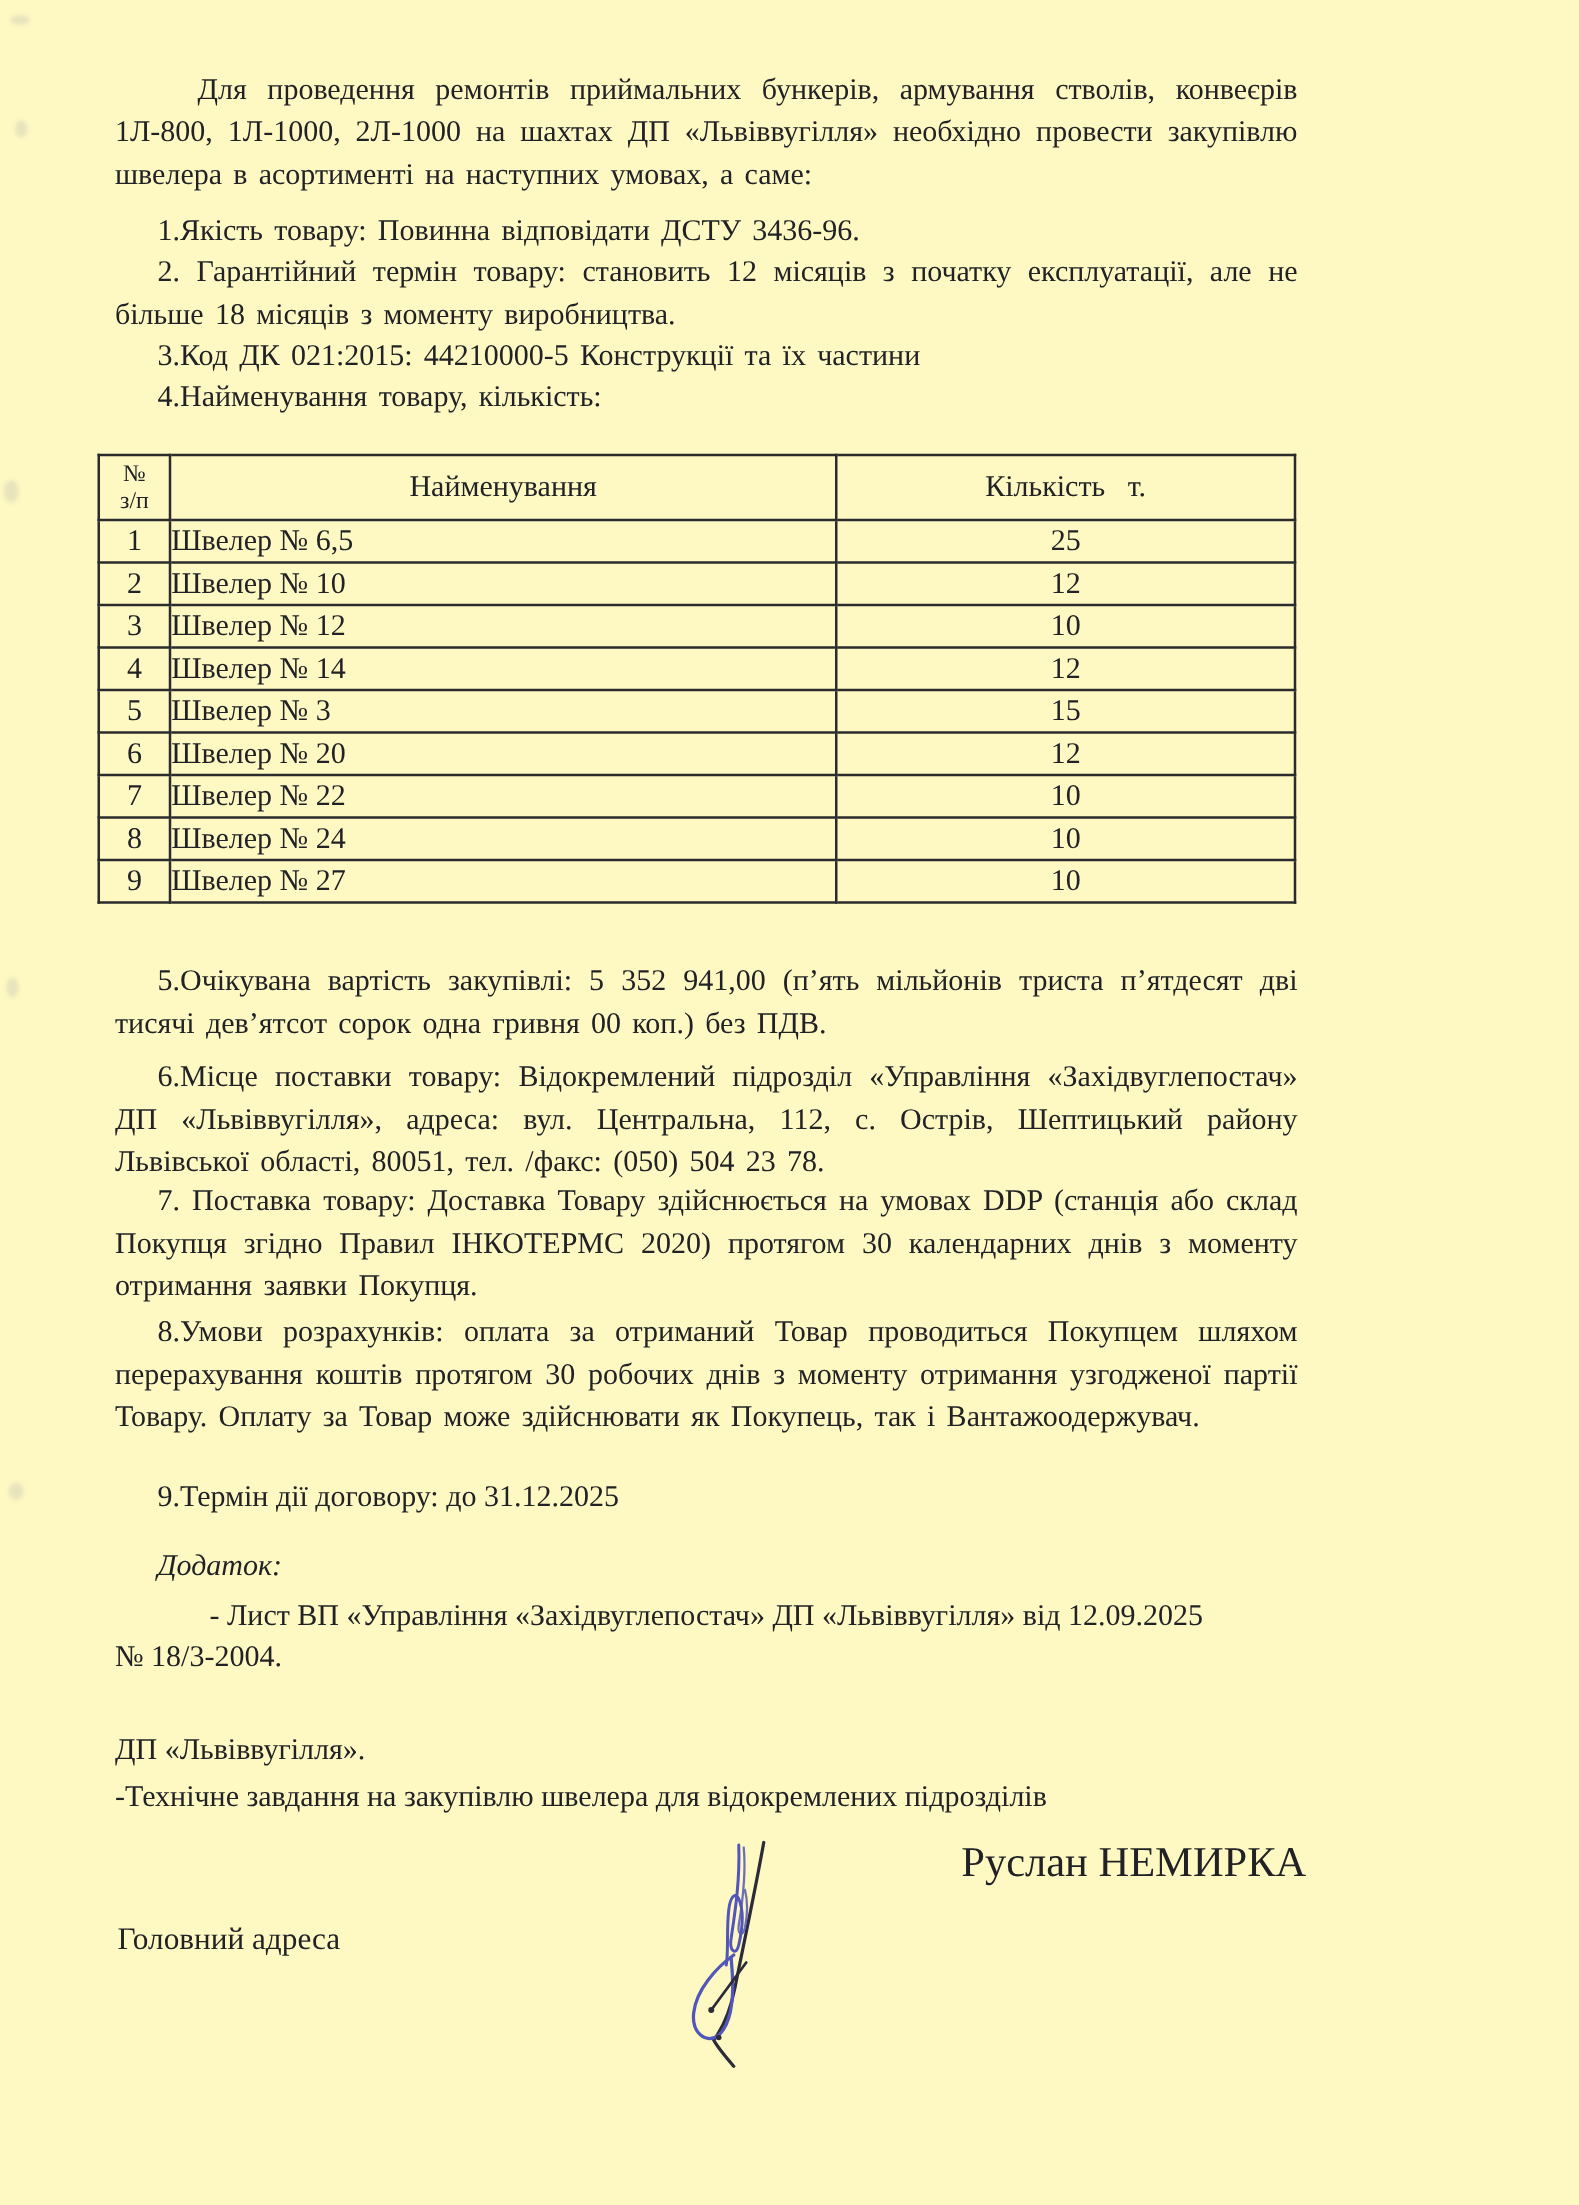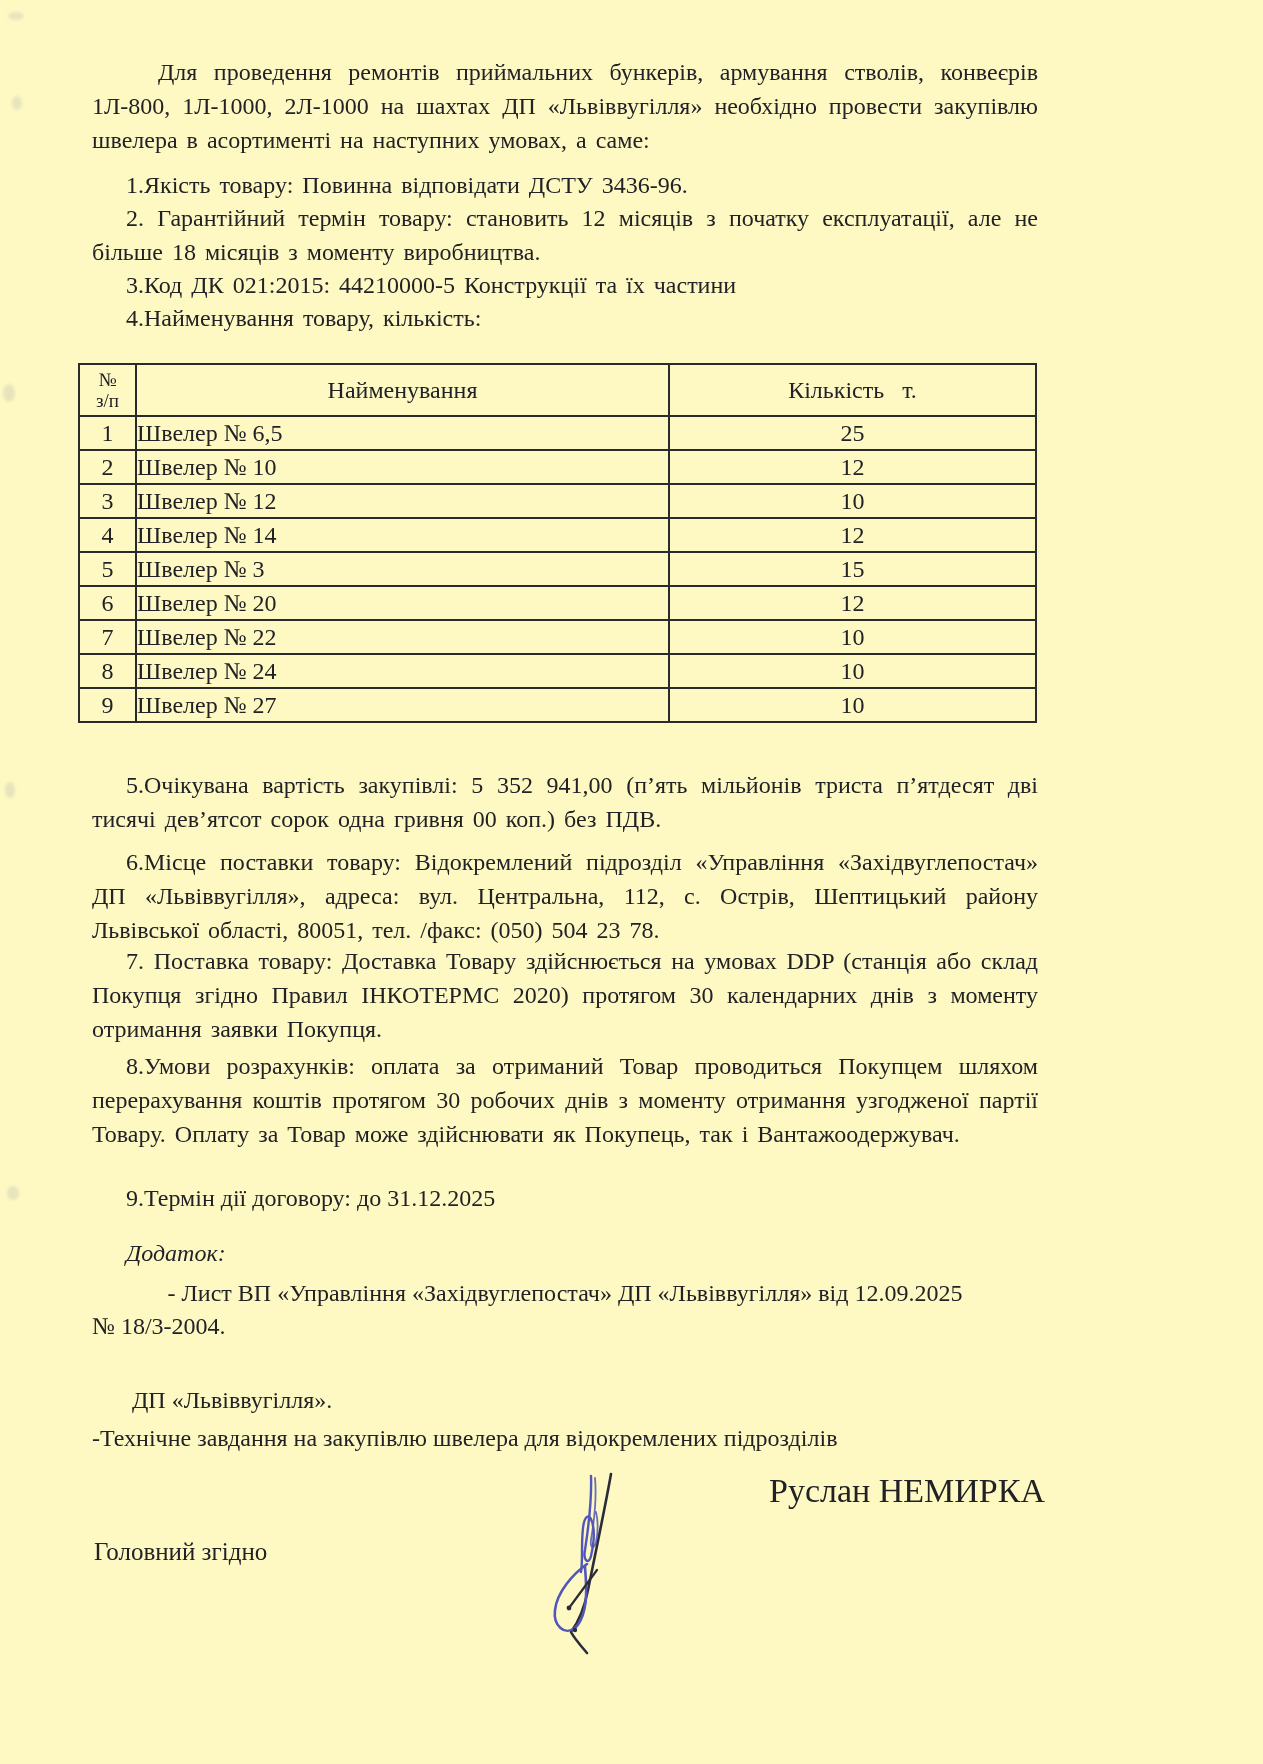--- a/index.html
+++ b/index.html
@@ -137,32 +137,32 @@
   <p class="blk just ind" style="top:768px;">5.Очікувана вартість закупівлі: 5 352 941,00 (п’ять мільйонів триста п’ятдесят дві тисячі дев’ятсот сорок одна гривня 00 коп.) без ПДВ.</p>
   <p class="blk just ind" style="top:845px;">6.Місце поставки товару: Відокремлений підрозділ «Управління «Західвуглепостач» ДП «Львіввугілля», адреса: вул. Центральна, 112, с. Острів, Шептицький району Львівської області, 80051, тел. /факс: (050) 504 23 78.</p>
   <p class="blk just ind" style="top:944px;">7. Поставка товару: Доставка Товару здійснюється на умовах DDP (станція або склад Покупця згідно Правил ІНКОТЕРМС 2020) протягом 30 календарних днів з моменту отримання заявки Покупця.</p>
   <p class="blk just ind" style="top:1049px;">8.Умови розрахунків: оплата за отриманий Товар проводиться Покупцем шляхом перерахування коштів протягом 30 робочих днів з моменту отримання узгодженої партії Товару. Оплату за Товар може здійснювати як Покупець, так і Вантажоодержувач.</p>
   <p class="blk ind" style="top:1181px;">9.Термін дії договору: до 31.12.2025</p>
 
   <p class="blk ind appendix-title" style="top:1236px;">Додаток:</p>
   <p class="blk app-line" style="top:1276px;text-align:center;">- Лист ВП «Управління «Західвуглепостач» ДП «Львіввугілля» від 12.09.2025</p>
   <p class="blk app-line" style="top:1309px;">№ 18/3-2004.</p>
   <p class="blk app-line" style="top:1421px;">-Технічне завдання на закупівлю швелера для відокремлених підрозділів</p>
-  <p class="blk app-line" style="top:1383px;margin-left:40px;">ДП «Львіввугілля».</p>
+  <p class="blk app-line" style="top:1383px;">ДП «Львіввугілля».</p>
 
   <svg class="sig-svg" width="90" height="195" viewBox="0 0 90 195">
 
     <path d="M66,14 C60,48 50,95 43,130 C39,150 32,164 26,172 C29,178 36,186 42,193" fill="none" stroke="#2c2c38" stroke-width="2.6" stroke-linecap="round"></path>
 
     <path d="M46,16 C47,45 43,70 40,90 C38,101 44,105 46,96 C49,83 50,68 46,59 C43,53 39,58 38,68 C36,86 38,100 36,112" fill="none" stroke="#5156b8" stroke-width="2.4" stroke-linecap="round"></path>
     <path d="M50,18 C52,40 49,62 46,80 C45,88 49,90 51,82 C53,72 53,60 51,52" fill="none" stroke="#5156b8" stroke-width="1.8" stroke-linecap="round" opacity="0.85"></path>
 
     <path d="M42,104 C28,114 12,132 10,150 C8,166 20,176 30,168 C39,160 42,142 41,124 C41,117 40,110 40,106" fill="none" stroke="#5156b8" stroke-width="2.6" stroke-linecap="round"></path>
 
     <path d="M52,110 L24,148" fill="none" stroke="#2c2c38" stroke-width="2.2" stroke-linecap="round"></path>
     <circle cx="24" cy="148" r="2.4" fill="#2c2c38"></circle>
     <circle cx="30" cy="170" r="2.2" fill="#2c2c38"></circle>
   </svg>
 
-  <p class="signoff-pos">Головний згідно</p>
+  <p class="signoff-pos">Головний адреса</p>
   <p class="signoff-name">Руслан НЕМИРКА</p>
 
 </div>
 
 </body></html>

